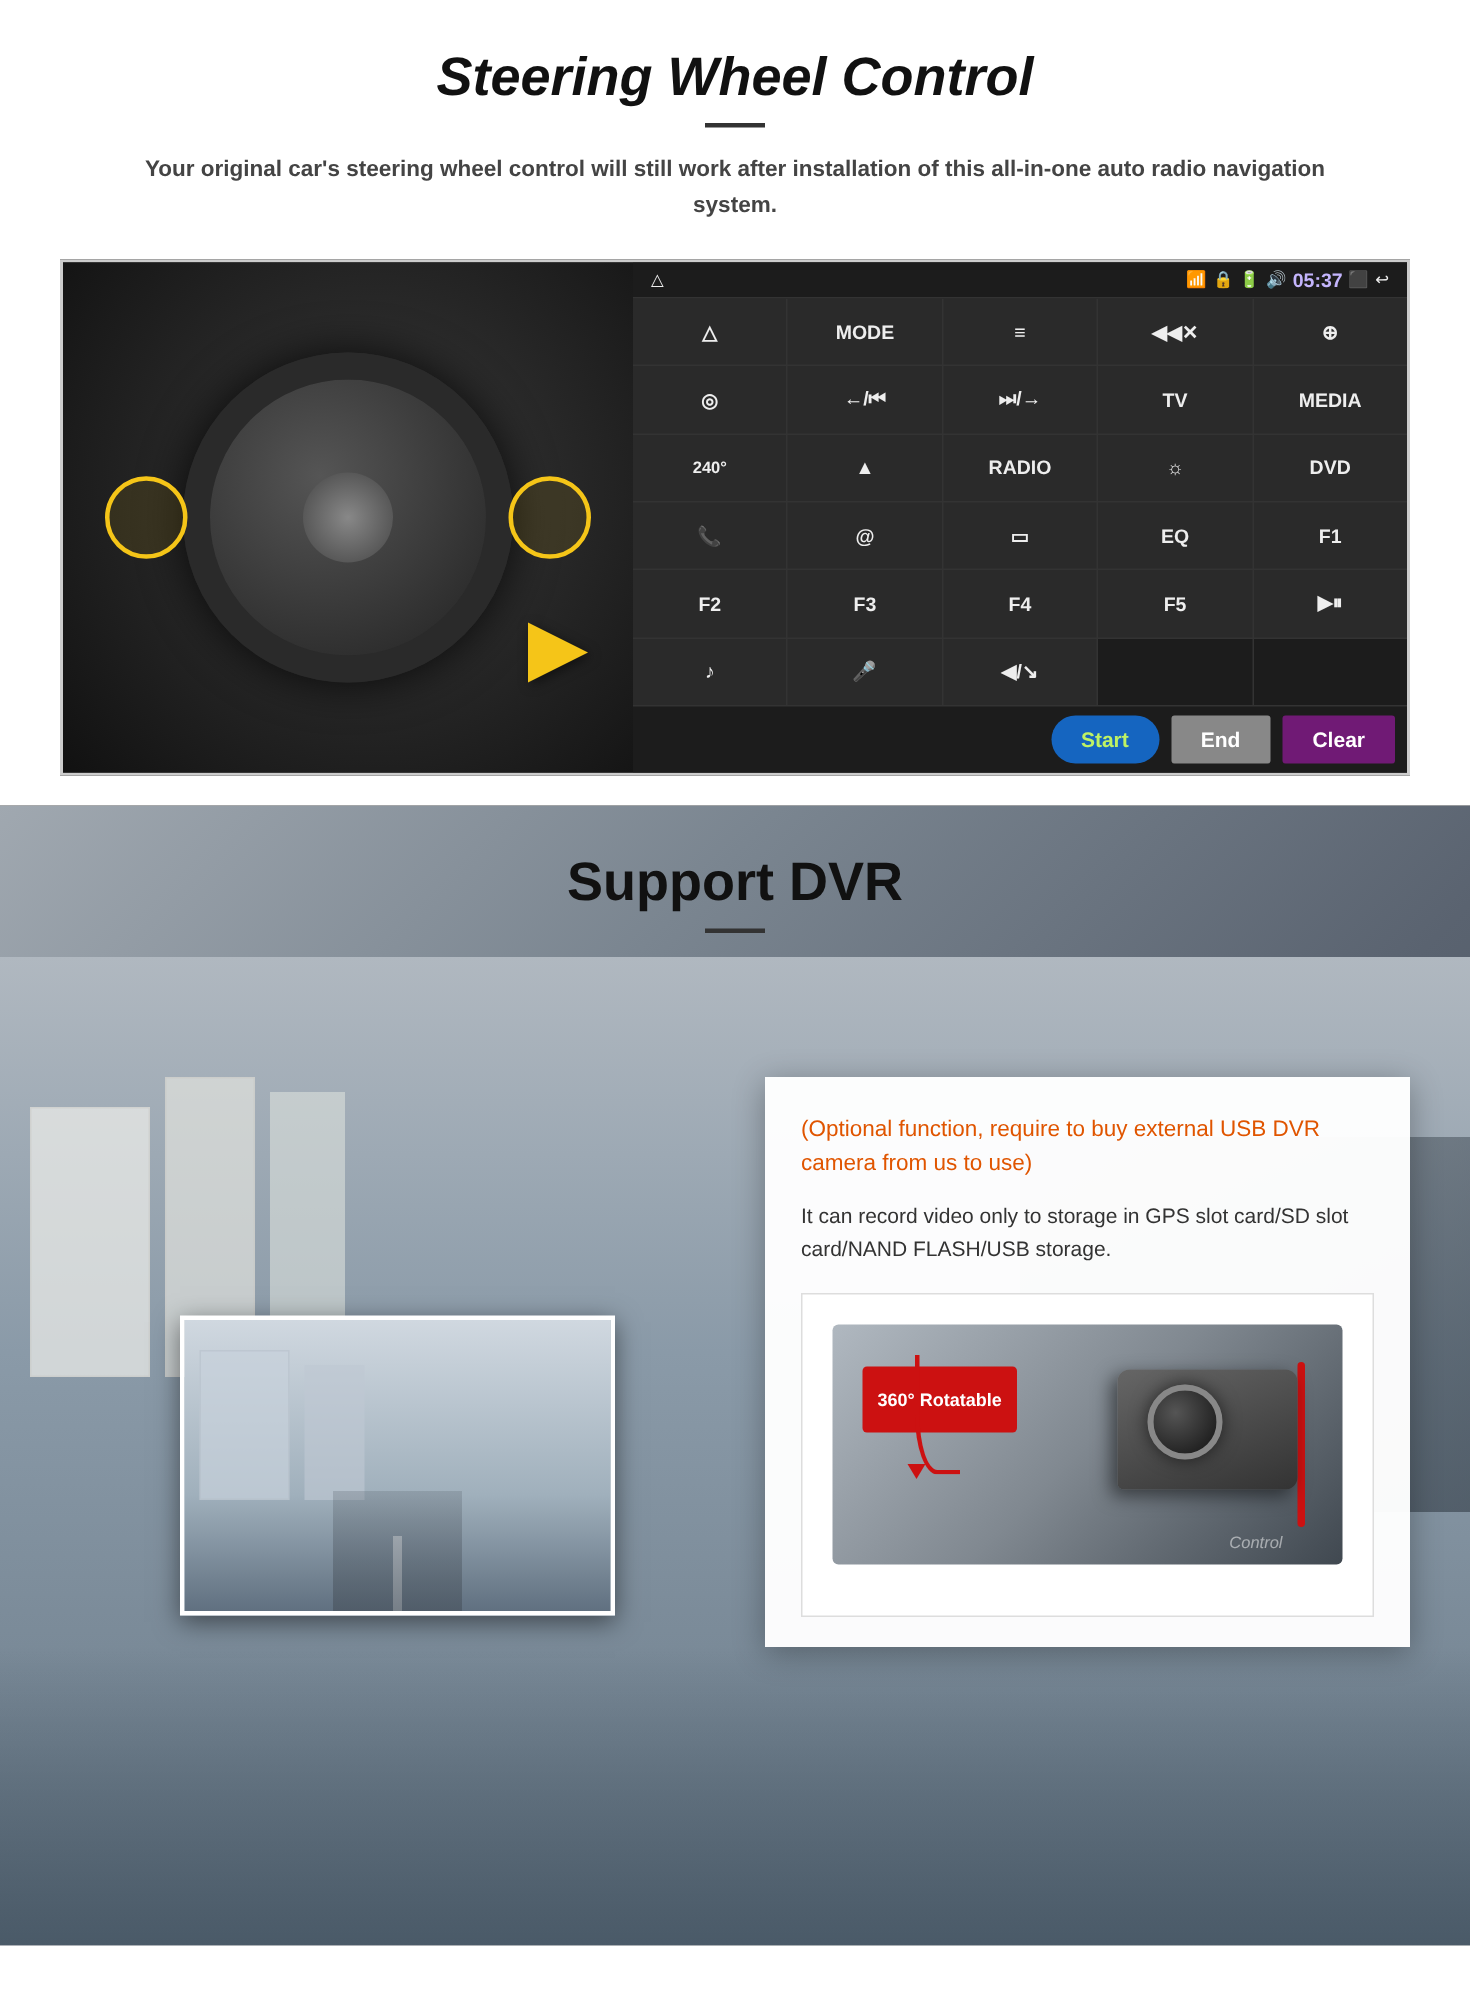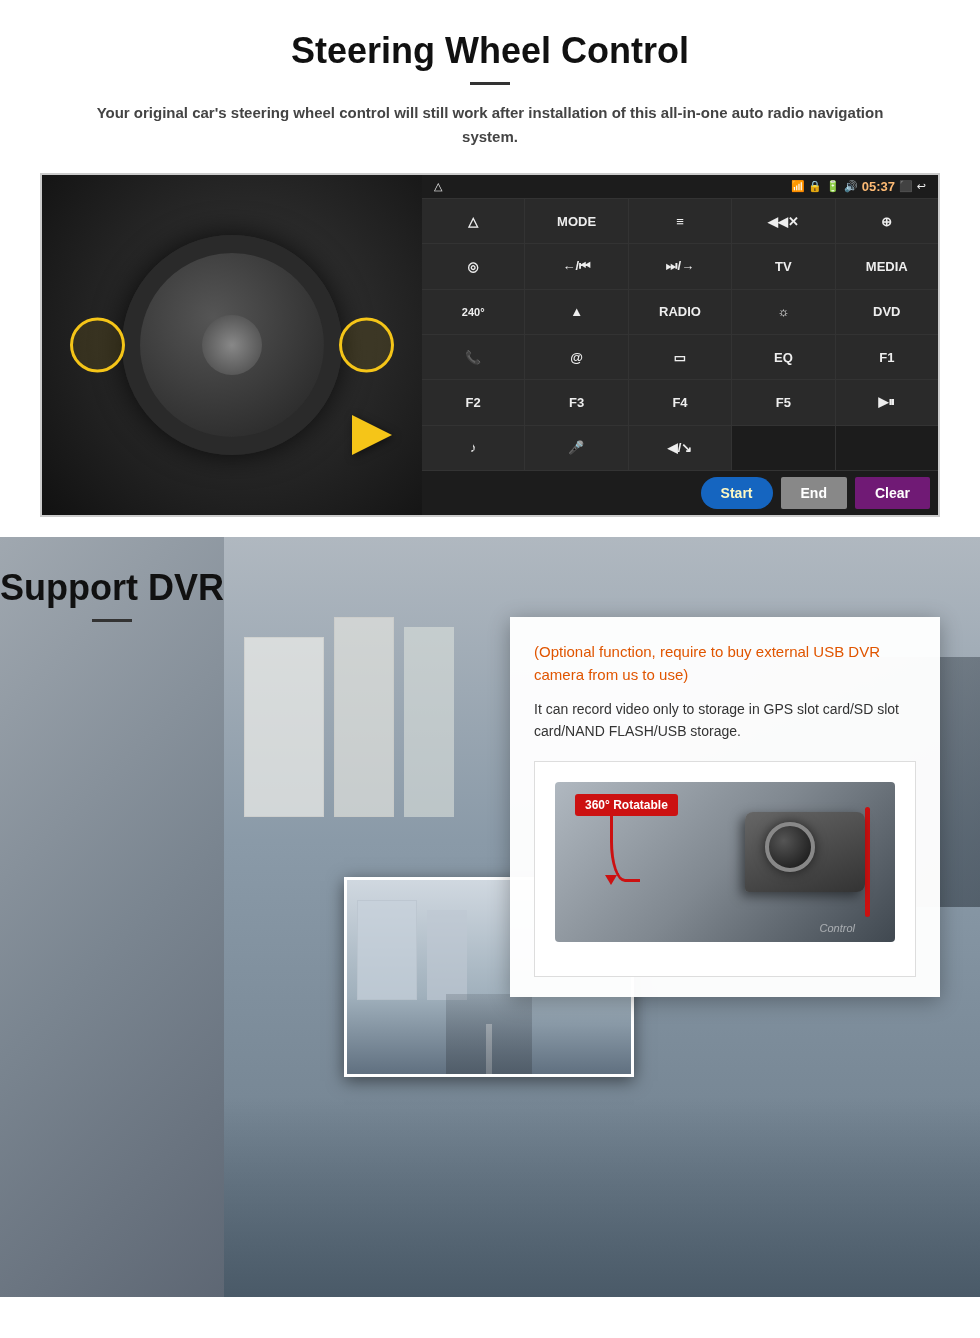--- a/index.html
+++ b/index.html
@@ -13,20 +13,21 @@
     
     .section-steering {
       padding: 30px 40px 20px;
       text-align: center;
     }
     .section-steering h1 {
       font-size: 36px;
       font-weight: 900;
       color: #111;
       margin-bottom: 10px;
+      font-style: italic;
     }
     .section-steering .divider {
       width: 40px;
       height: 3px;
       background: #333;
       margin: 0 auto 16px;
     }
     .section-steering p {
       font-size: 15px;
       color: #444;
@@ -133,21 +134,21 @@
       border-bottom: 1px solid #333;
     }
     .panel-status-bar .status-icons {
       display: flex;
       align-items: center;
       gap: 4px;
       color: #eee;
       font-size: 11px;
     }
     .panel-status-bar .status-time {
-      color: #fdba74;
+      color: #c4b5fd;
       font-size: 13px;
       font-weight: bold;
     }
     .panel-buttons {
       display: grid;
       grid-template-columns: repeat(5, 1fr);
       gap: 1px;
       background: #333;
       flex: 1;
     }
@@ -174,37 +175,37 @@
       gap: 8px;
     }
     .bottom-btn {
       padding: 8px 20px;
       font-size: 14px;
       font-weight: bold;
       border: none;
       cursor: pointer;
       border-radius: 2px;
     }
-    .bottom-btn.start { background: #1565c0; color: #fef9c3; border-radius: 16px; }
+    .bottom-btn.start { background: #1565c0; color: #bef264; border-radius: 16px; }
     .bottom-btn.end { background: #888; color: #fff; }
     .bottom-btn.clear { background: #701a75; color: #fff; }
 
     
     .section-dvr {
       position: relative;
       background: #555;
       overflow: hidden;
     }
     .dvr-bg {
       width: 100%;
       min-height: 760px;
       background: linear-gradient(135deg, #a0a8b0 0%, #7a8590 30%, #5a6370 60%, #3d4a55 100%);
       position: relative;
       display: flex;
-      flex-direction: row;
+      flex-direction: column;
     }
     .dvr-header {
       text-align: center;
       padding: 30px 0 16px;
       position: relative;
       z-index: 2;
     }
     .dvr-header h2 {
       font-size: 36px;
       font-weight: 900;
@@ -319,27 +320,27 @@
       border-radius: 50%;
       background: radial-gradient(circle at 35% 35%, #555 0%, #111 100%);
       border: 4px solid #888;
       position: absolute;
       right: 50px;
       bottom: 20px;
       box-shadow: 0 0 12px rgba(0,0,0,0.6);
     }
     .red-badge {
       position: absolute;
-      top: 12px;
+      top: 28px;
       left: 20px;
       background: #cc1111;
       color: #fff;
       font-size: 12px;
       font-weight: bold;
-      padding: 4px 10px;
+      padding: 15px 10px;
       border-radius: 3px;
     }
     .red-stripe {
       position: absolute;
       right: 25px;
       top: 25px;
       width: 5px;
       height: 110px;
       background: #cc1111;
       border-radius: 3px;

